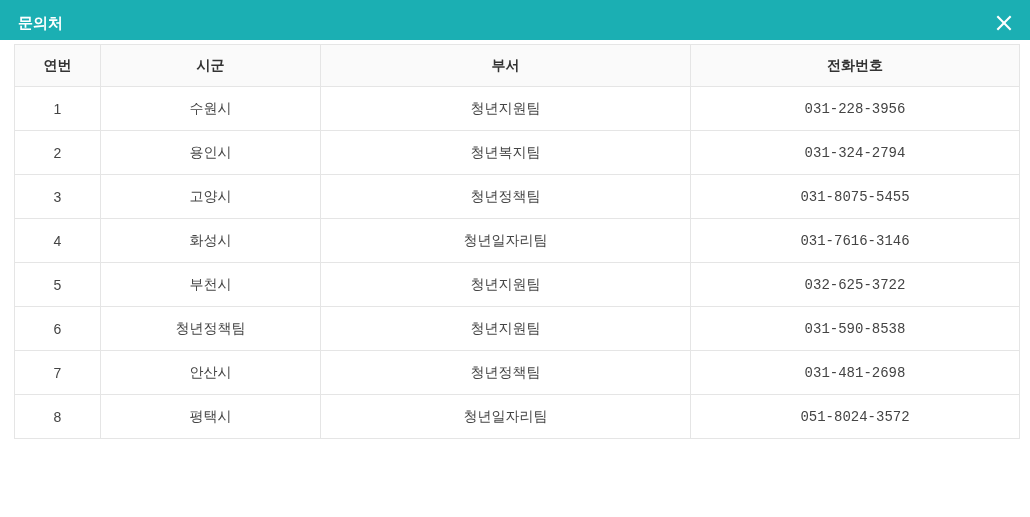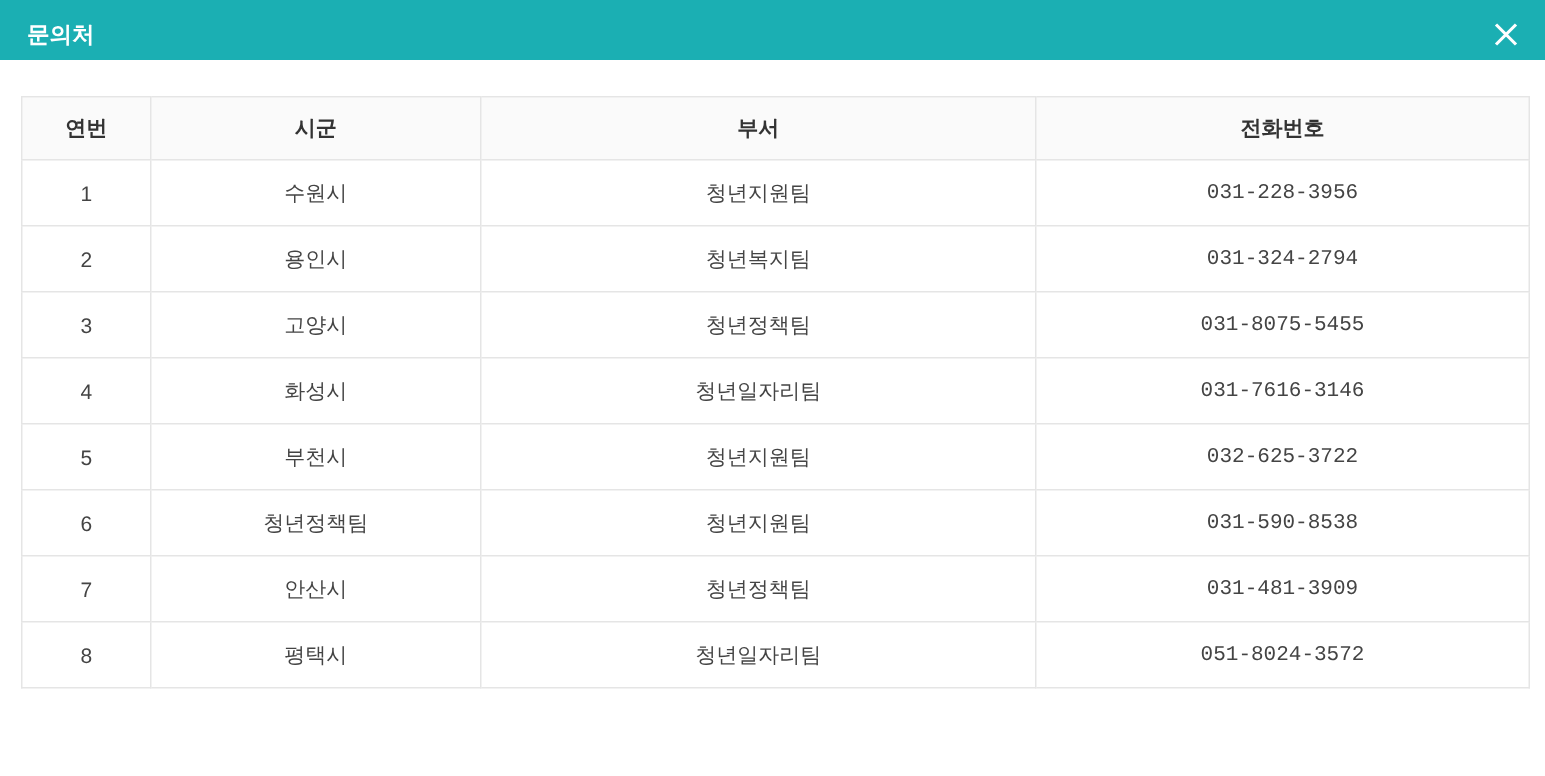--- a/index.html
+++ b/index.html
@@ -2,21 +2,21 @@
 <html><head>
 <meta charset="utf-8">
 <style>
   * { box-sizing: border-box; margin: 0; padding: 0; }
   html, body { width: 1030px; height: 517px; font-family: "Malgun Gothic", "Apple SD Gothic Neo", sans-serif; background: #fff; color: #333; }
   .modal { width: 1030px; height: 517px; display: flex; flex-direction: column; }
   .modal-header { background: #1bafb3; color: #fff; height: 40px; display: flex; align-items: center; justify-content: space-between; padding: 6px 12px 0 18px; }
   .modal-title { font-size: 15px; font-weight: bold; }
   .close-btn { background: none; border: none; cursor: pointer; padding: 0; display: flex; align-items: center; justify-content: center; width: 28px; height: 28px; }
   .close-btn svg { width: 20px; height: 20px; stroke: #fff; stroke-width: 2.5; }
-  .modal-body { flex: 1; padding: 24px 10px 0 14px; overflow: hidden; display: flex; flex-direction: column; }
+  .modal-body { flex: 1; padding: 4px 10px 0 14px; overflow: hidden; display: flex; flex-direction: column; }
   .scroll-wrap { flex: 1; overflow-y: scroll; }
   .scroll-wrap::-webkit-scrollbar { width: 16px; }
   .scroll-wrap::-webkit-scrollbar-track { background: #f1f1f1; }
   .scroll-wrap::-webkit-scrollbar-thumb { background: #c1c1c1; border-radius: 2px; }
   table { width: 100%; border-collapse: collapse; }
   th, td { border: 1px solid #e5e5e5; text-align: center; font-size: 14px; color: #444; height: 44px; vertical-align: middle; }
   th { background: #fafafa; font-weight: bold; color: #333; height: 42px; }
   .col-num { width: 86px; }
   .col-city { width: 220px; }
   .col-dept { width: 370px; margin-left: 12px; }
@@ -83,21 +83,21 @@
             <tr>
               <td class="col-num">6</td>
               <td class="col-city">청년정책팀</td>
               <td class="col-dept">청년지원팀</td>
               <td class="col-phone">031-590-8538</td>
             </tr>
             <tr>
               <td class="col-num">7</td>
               <td class="col-city">안산시</td>
               <td class="col-dept">청년정책팀</td>
-              <td class="col-phone">031-481-3909</td>
+              <td class="col-phone">031-481-2698</td>
             </tr>
             <tr>
               <td class="col-num">8</td>
               <td class="col-city">평택시</td>
               <td class="col-dept">청년일자리팀</td>
               <td class="col-phone">051-8024-3572</td>
             </tr>
           </tbody>
       </table>
     </div>

